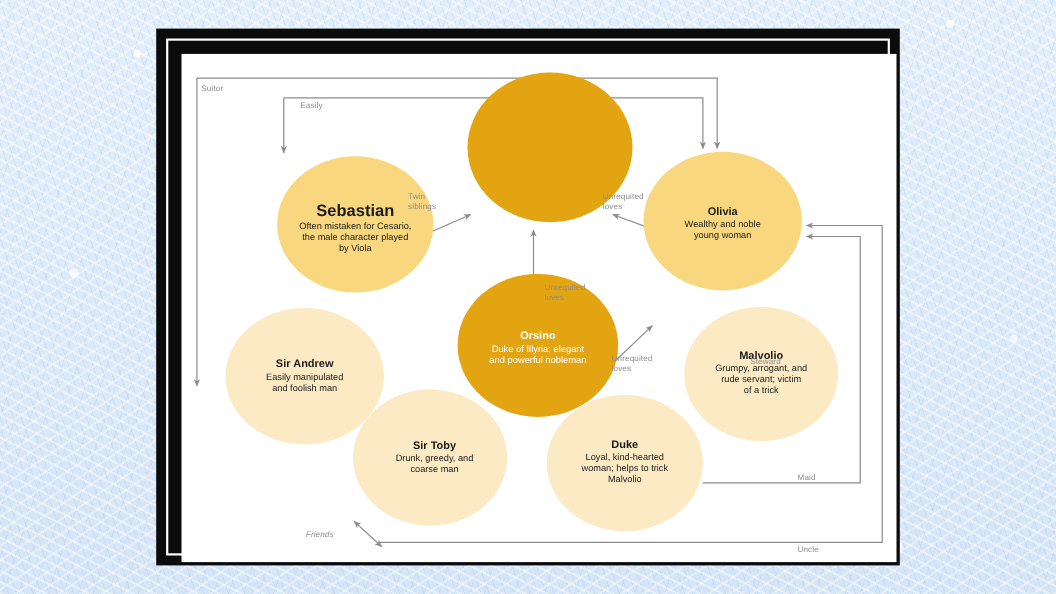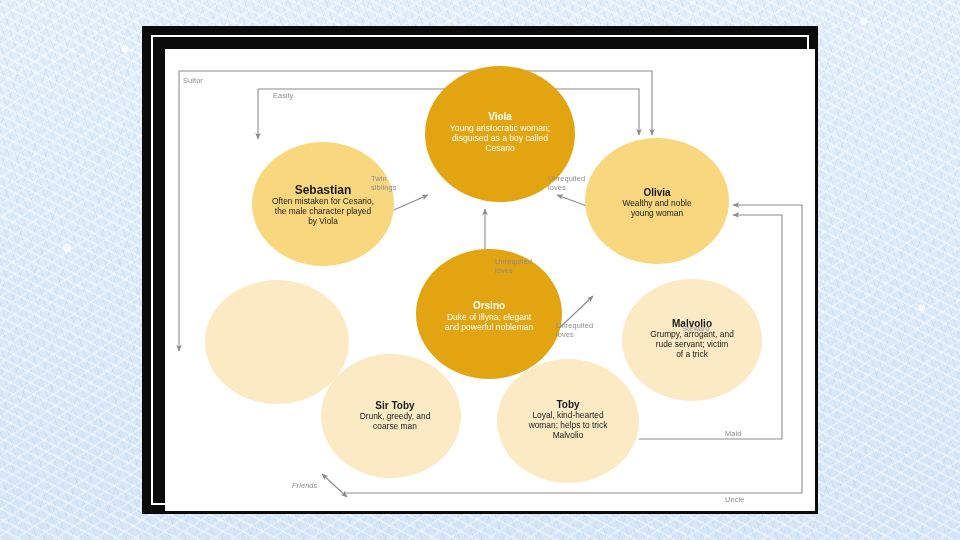--- a/index.html
+++ b/index.html
@@ -118,29 +118,23 @@
           <ellipse cx="158" cy="155" rx="71" ry="62" fill="#f8d77e"></ellipse>
           <ellipse cx="492" cy="152" rx="72" ry="63" fill="#f8d77e"></ellipse>
           <ellipse cx="324" cy="265" rx="73" ry="65" fill="#e3a411"></ellipse>
           <ellipse cx="527" cy="291" rx="70" ry="61" fill="#fbeac4"></ellipse>
           <ellipse cx="112" cy="293" rx="72" ry="62" fill="#fbeac4"></ellipse>
           <ellipse cx="226" cy="367" rx="70" ry="62" fill="#fbeac4"></ellipse>
           <ellipse cx="403" cy="372" rx="71" ry="62" fill="#fbeac4"></ellipse>
         </g>
       </svg>
 
-      <div class="node-label" style="left:245px;top:62px;width:180px;color:#ffffff;font-size:8.6px;">
-        <span class="node-name" style="font-size:10px;">Viola</span>
-        <span class="node-desc" style="white-space:pre-line;">Young aristocratic woman;
-disguised as a boy called
-Cesario</span>
-      </div>
 
       <div class="node-label" style="left:68px;top:134px;width:180px;color:#1a1a1a;font-size:8.4px;">
-        <span class="node-name" style="font-size:12px;">Sebastian</span>
+        <span class="node-name" style="font-size:15px;">Sebastian</span>
         <span class="node-desc" style="white-space:pre-line;">Often mistaken for Cesario,
 the male character played
 by Viola</span>
       </div>
 
       <div class="node-label" style="left:412px;top:138px;width:160px;color:#1a1a1a;font-size:8.4px;">
         <span class="node-name" style="font-size:10px;">Olivia</span>
         <span class="node-desc" style="white-space:pre-line;">Wealthy and noble
 young woman</span>
       </div>
@@ -151,29 +145,34 @@
 and powerful nobleman</span>
       </div>
 
       <div class="node-label" style="left:447px;top:269px;width:160px;color:#1a1a1a;font-size:8.4px;">
         <span class="node-name" style="font-size:10px;">Malvolio</span>
         <span class="node-desc" style="white-space:pre-line;">Grumpy, arrogant, and
 rude servant; victim
 of a trick</span>
       </div>
 
+      <div class="node-label" style="left:32px;top:277px;width:160px;color:#1a1a1a;font-size:8.4px;">
+        <span class="node-name" style="font-size:10px;">Sir Andrew</span>
+        <span class="node-desc" style="white-space:pre-line;">Easily manipulated
+and foolish man</span>
+      </div>
 
       <div class="node-label" style="left:150px;top:351px;width:160px;color:#1a1a1a;font-size:8.4px;">
         <span class="node-name" style="font-size:10px;">Sir Toby</span>
         <span class="node-desc" style="white-space:pre-line;">Drunk, greedy, and
 coarse man</span>
       </div>
 
       <div class="node-label" style="left:323px;top:350px;width:160px;color:#1a1a1a;font-size:8.4px;">
-        <span class="node-name" style="font-size:10px;">Toby</span>
+        <span class="node-name" style="font-size:10px;">Duke</span>
         <span class="node-desc" style="white-space:pre-line;">Loyal, kind-hearted
 woman; helps to trick
 Malvolio</span>
       </div>
 
       <div class="edge-label left" style="left:18px;top:27px;width:60px;">Suitor</div>
 
       <div class="edge-label left" style="left:108px;top:42px;width:70px;">Easily</div>
 
       <div class="edge-label" style="left:206px;top:125px;width:48px;">Twin
@@ -183,21 +182,21 @@
 loves</div>
 
       <div class="edge-label" style="left:330px;top:208px;width:62px;">Unrequited
 loves</div>
 
       <div class="edge-label" style="left:391px;top:272px;width:62px;">Unrequited
 loves</div>
 
       <div class="edge-label left" style="left:517px;top:275px;width:50px;">Steward</div>
 
-      <div class="edge-label" style="left:127px;top:432px;width:50px;font-style:italic;">Friends</div>
+      <div class="edge-label" style="left:113px;top:432px;width:50px;font-style:italic;">Friends</div>
 
       <div class="edge-label right" style="left:560px;top:380px;width:50px;">Maid</div>
 
       <div class="edge-label right" style="left:560px;top:446px;width:50px;">Uncle</div>
 
     </div>
   </div>
 </div>
 
 </body></html>

